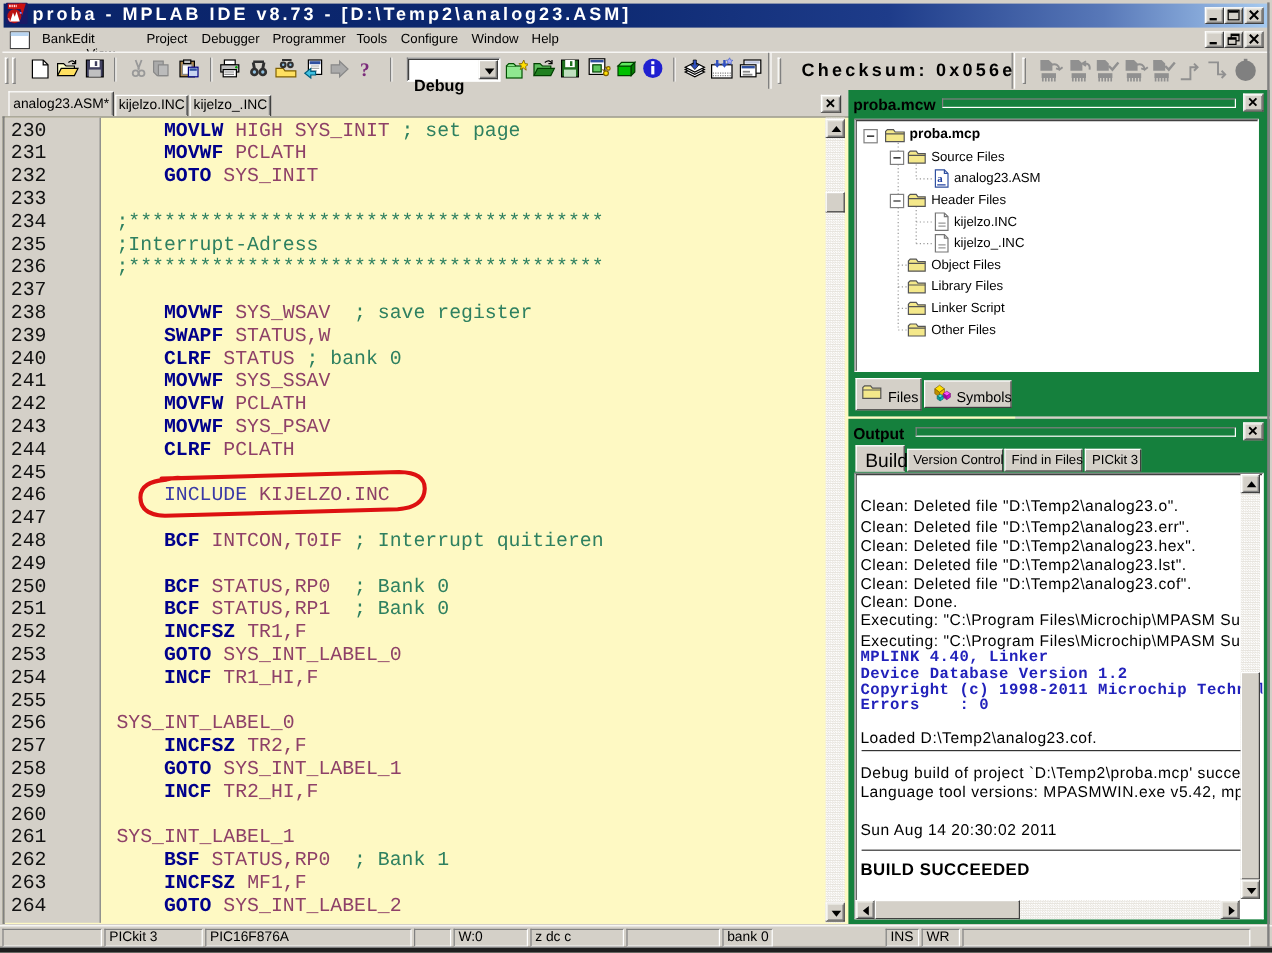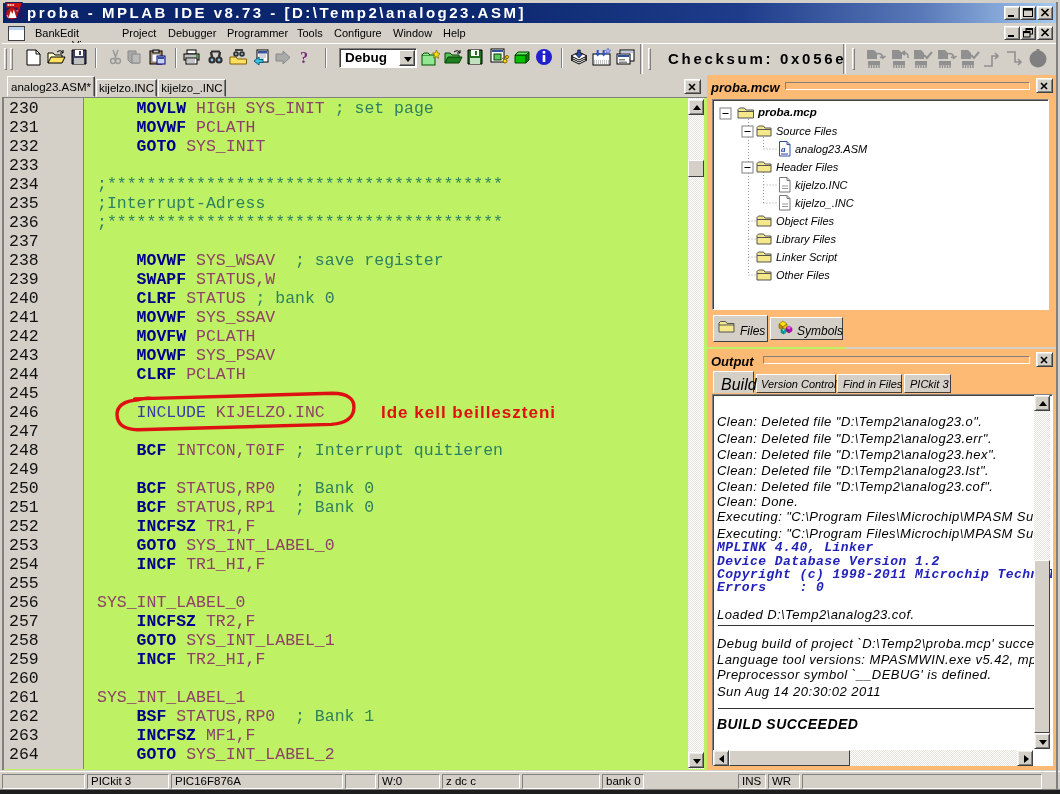--- a/index.html
+++ b/index.html
@@ -11,43 +11,43 @@
 .capbtn{width:16px;height:14px;background:#d4d0c8;border:1px solid;border-color:#fff #404040 #404040 #fff;box-shadow:inset 1px 1px 0 #ecebe5, inset -1px -1px 0 #808080;font-size:10px;text-align:center;line-height:12px;font-weight:bold;color:#000;}
 
 #menubar{left:2px;top:24px;width:1056px;height:19px;background:#d4d0c8;}
 .mitem{position:absolute;top:27px;font-size:11px;color:#000;white-space:nowrap;}
 
 #toolbar{left:2px;top:43px;width:1056px;height:31px;background:#d4d0c8;border-top:1px solid #fff;}
 .tsep{position:absolute;top:48px;width:2px;height:20px;border-left:1px solid #808080;border-right:1px solid #fff;}
 .tgrip{position:absolute;top:4px;width:3px;height:22px;border:1px solid;border-color:#fff #808080 #808080 #fff;background:#d4d0c8;}
 
 #combo{left:339px;top:48px;width:78px;height:20px;background:#fff;border:1px solid;border-color:#808080 #fff #fff #808080;box-shadow:inset 1px 1px 0 #404040;}
-#combotext{left:5px;top:1px;font-size:13.5px;font-weight:bold;text-align:center;}
+#combotext{left:5px;top:15px;font-size:13.5px;font-weight:bold;text-align:center;}
 #comboarrow{position:absolute;right:1px;top:1px;width:16px;height:16px;background:#d4d0c8;border:1px solid;border-color:#fff #404040 #404040 #fff;box-shadow:inset -1px -1px 0 #808080;}
 #comboarrow:after{content:"";position:absolute;left:4px;top:6px;border:4px solid transparent;border-top:5px solid #000;}
 #checksum{left:668px;top:50px;font-size:15px;font-weight:bold;letter-spacing:2.7px;white-space:nowrap;}
 
 #edittabs{left:2px;top:76px;width:1056px;height:21px;}
 .etab{position:absolute;background:#d4d0c8;border:1px solid;border-color:#fff #404040 transparent #fff;box-shadow:inset -1px 0 0 #808080;font-size:11.5px;text-align:center;}
-#editor{left:2px;top:97px;width:844px;height:673px;background:#bef264;border-left:2px solid #808080;border-top:1px solid #808080;}
+#editor{left:2px;top:97px;width:844px;height:673px;background:#fef9c3;border-left:2px solid #808080;border-top:1px solid #808080;}
 #gutter{left:0px;top:0px;width:80px;height:671px;background:#d4d0c8;border-right:1px solid #808080;}
 pre{font-family:"Liberation Mono",monospace;font-size:16.5px;line-height:19px;}
 #nums{left:5px;top:1px;color:#111;}
 #code{left:93px;top:1px;color:#111;}
 .kw{color:#00008b;font-weight:bold;}
 .op{color:#8e4168;}
 .cm{color:#2e8060;}
 .inc{color:#3a3aa6;}
 
 .sb{position:absolute;background-image:repeating-conic-gradient(#fff 0% 25%, #e6e3dc 0% 50%);background-size:2px 2px;}
 .sbtn{position:absolute;width:16px;height:16px;background:#d4d0c8;border:1px solid;border-color:#fff #404040 #404040 #fff;box-shadow:inset 1px 1px 0 #ecebe5, inset -1px -1px 0 #808080;}
 .arr{position:absolute;width:0;height:0;}
 .thumb{position:absolute;background:#d4d0c8;border:1px solid;border-color:#fff #404040 #404040 #fff;}
 
-.panel{background:#fdba74;font-style:italic;}
+.panel{background:#15803d;}
 .ptitle{font-weight:bold;font-size:13px;color:#000;}
 .xbtn{position:absolute;width:17px;height:15px;background:#d4d0c8;border:1px solid;border-color:#fff #404040 #404040 #fff;box-shadow:inset 1px 1px 0 #ecebe5, inset -1px -1px 0 #808080;}
 .white{background:#fff;border:1px solid;border-color:#808080 #fff #fff #808080;box-shadow:inset 1px 1px 0 #404040;}
 .trow{position:absolute;font-size:11px;white-space:nowrap;}
 .ttab{position:absolute;background:#d4d0c8;border:1px solid;border-color:#fff #404040 #404040 #fff;font-size:12px;}
 .groove{position:absolute;height:8px;border:1px solid;border-color:#808080 #fff #fff #808080;}
 
 .oline{position:absolute;left:4px;font-size:13px;letter-spacing:0.45px;color:#000;white-space:nowrap;}
 .bluemono{font-family:"Liberation Mono",monospace;font-weight:bold;color:#2222bb;font-size:13px;}
 
@@ -375,21 +375,20 @@
 <span class="op">SYS_INT_LABEL_1</span>
 <span class="kw">    BSF</span> <span class="op">STATUS,RP0</span>  <span class="cm">; Bank 1</span>
 <span class="kw">    INCFSZ</span> <span class="op">MF1,F</span>
 <span class="kw">    GOTO</span> <span class="op">SYS_INT_LABEL_2</span></pre>
 
 <svg class="abs" style="left:107px;top:292px;" width="260" height="50" viewBox="0 0 260 50">
 <g transform="rotate(-1.6 125 22)">
         <path d="M24 6 H 222 Q 244 7 243 21 Q 242 36 220 37 H 26 Q 6 36 6 21.5 Q 6 8 28 7 Q 36 5 40 6" fill="none" stroke="#dd1111" stroke-width="3.4" stroke-linecap="round"></path>
       </g>
 </svg>
-<div class="abs" style="left:377px;top:305px;color:#dd1111;font-weight:bold;font-size:17px;letter-spacing:1.0px;">Ide kell beilleszteni</div>
 
 <div class="sb abs" style="left:684px;top:0px;width:16px;height:671px;"></div>
 <div class="sbtn abs" style="left:684px;top:1px;">
       <div class="arr" style="left:4px;top:5px;border:4px solid transparent;border-bottom:5px solid #000;border-top:none;"></div>
     </div>
 <div class="thumb abs" style="left:684px;top:62px;width:16px;height:17px;"></div>
 <div class="sbtn abs" style="left:684px;top:654px;">
       <div class="arr" style="left:4px;top:6px;border:4px solid transparent;border-top:5px solid #000;"></div>
     </div>
 </div>
@@ -521,21 +520,20 @@
     <div class="oline" style="top:114px;">Executing: "C:\Program Files\Microchip\MPASM Suite</div>
     <div class="oline" style="top:131px;">Executing: "C:\Program Files\Microchip\MPASM Suite</div>
     <div class="oline bluemono" style="top:145px;">MPLINK 4.40, Linker</div>
     <div class="oline bluemono" style="top:159px;">Device Database Version 1.2</div>
     <div class="oline bluemono" style="top:172px;">Copyright (c) 1998-2011 Microchip Technol</div>
     <div class="oline bluemono" style="top:185px;">Errors&nbsp;&nbsp;&nbsp;&nbsp;: 0</div>
     <div class="oline" style="top:212px;">Loaded D:\Temp2\analog23.cof.</div>
     <div class="abs" style="left:5px;top:230px;width:317px;height:0;border-top:1.5px solid #333;"></div>
     <div class="oline" style="top:241px;">Debug build of project `D:\Temp2\proba.mcp' succee</div>
     <div class="oline" style="top:257px;">Language tool versions: MPASMWIN.exe v5.42, mplin</div>
-    <div class="oline" style="top:272px;">Preprocessor symbol `__DEBUG' is defined.</div>
     <div class="oline" style="top:289px;">Sun Aug 14 20:30:02 2011</div>
     <div class="abs" style="left:5px;top:313px;width:317px;height:0;border-top:1.5px solid #333;"></div>
     <div class="oline" style="top:321px;font-weight:bold;font-size:14px;">BUILD SUCCEEDED</div>
   </div>
 
   <div class="sb abs" style="left:327px;top:46px;width:16px;height:354px;"></div>
   <div class="sbtn abs" style="left:327px;top:46px;">
       <div class="arr" style="left:4px;top:5px;border:4px solid transparent;border-bottom:5px solid #000;border-top:none;"></div>
     </div>
   <div class="thumb abs" style="left:327px;top:211px;width:16px;height:173px;"></div>

